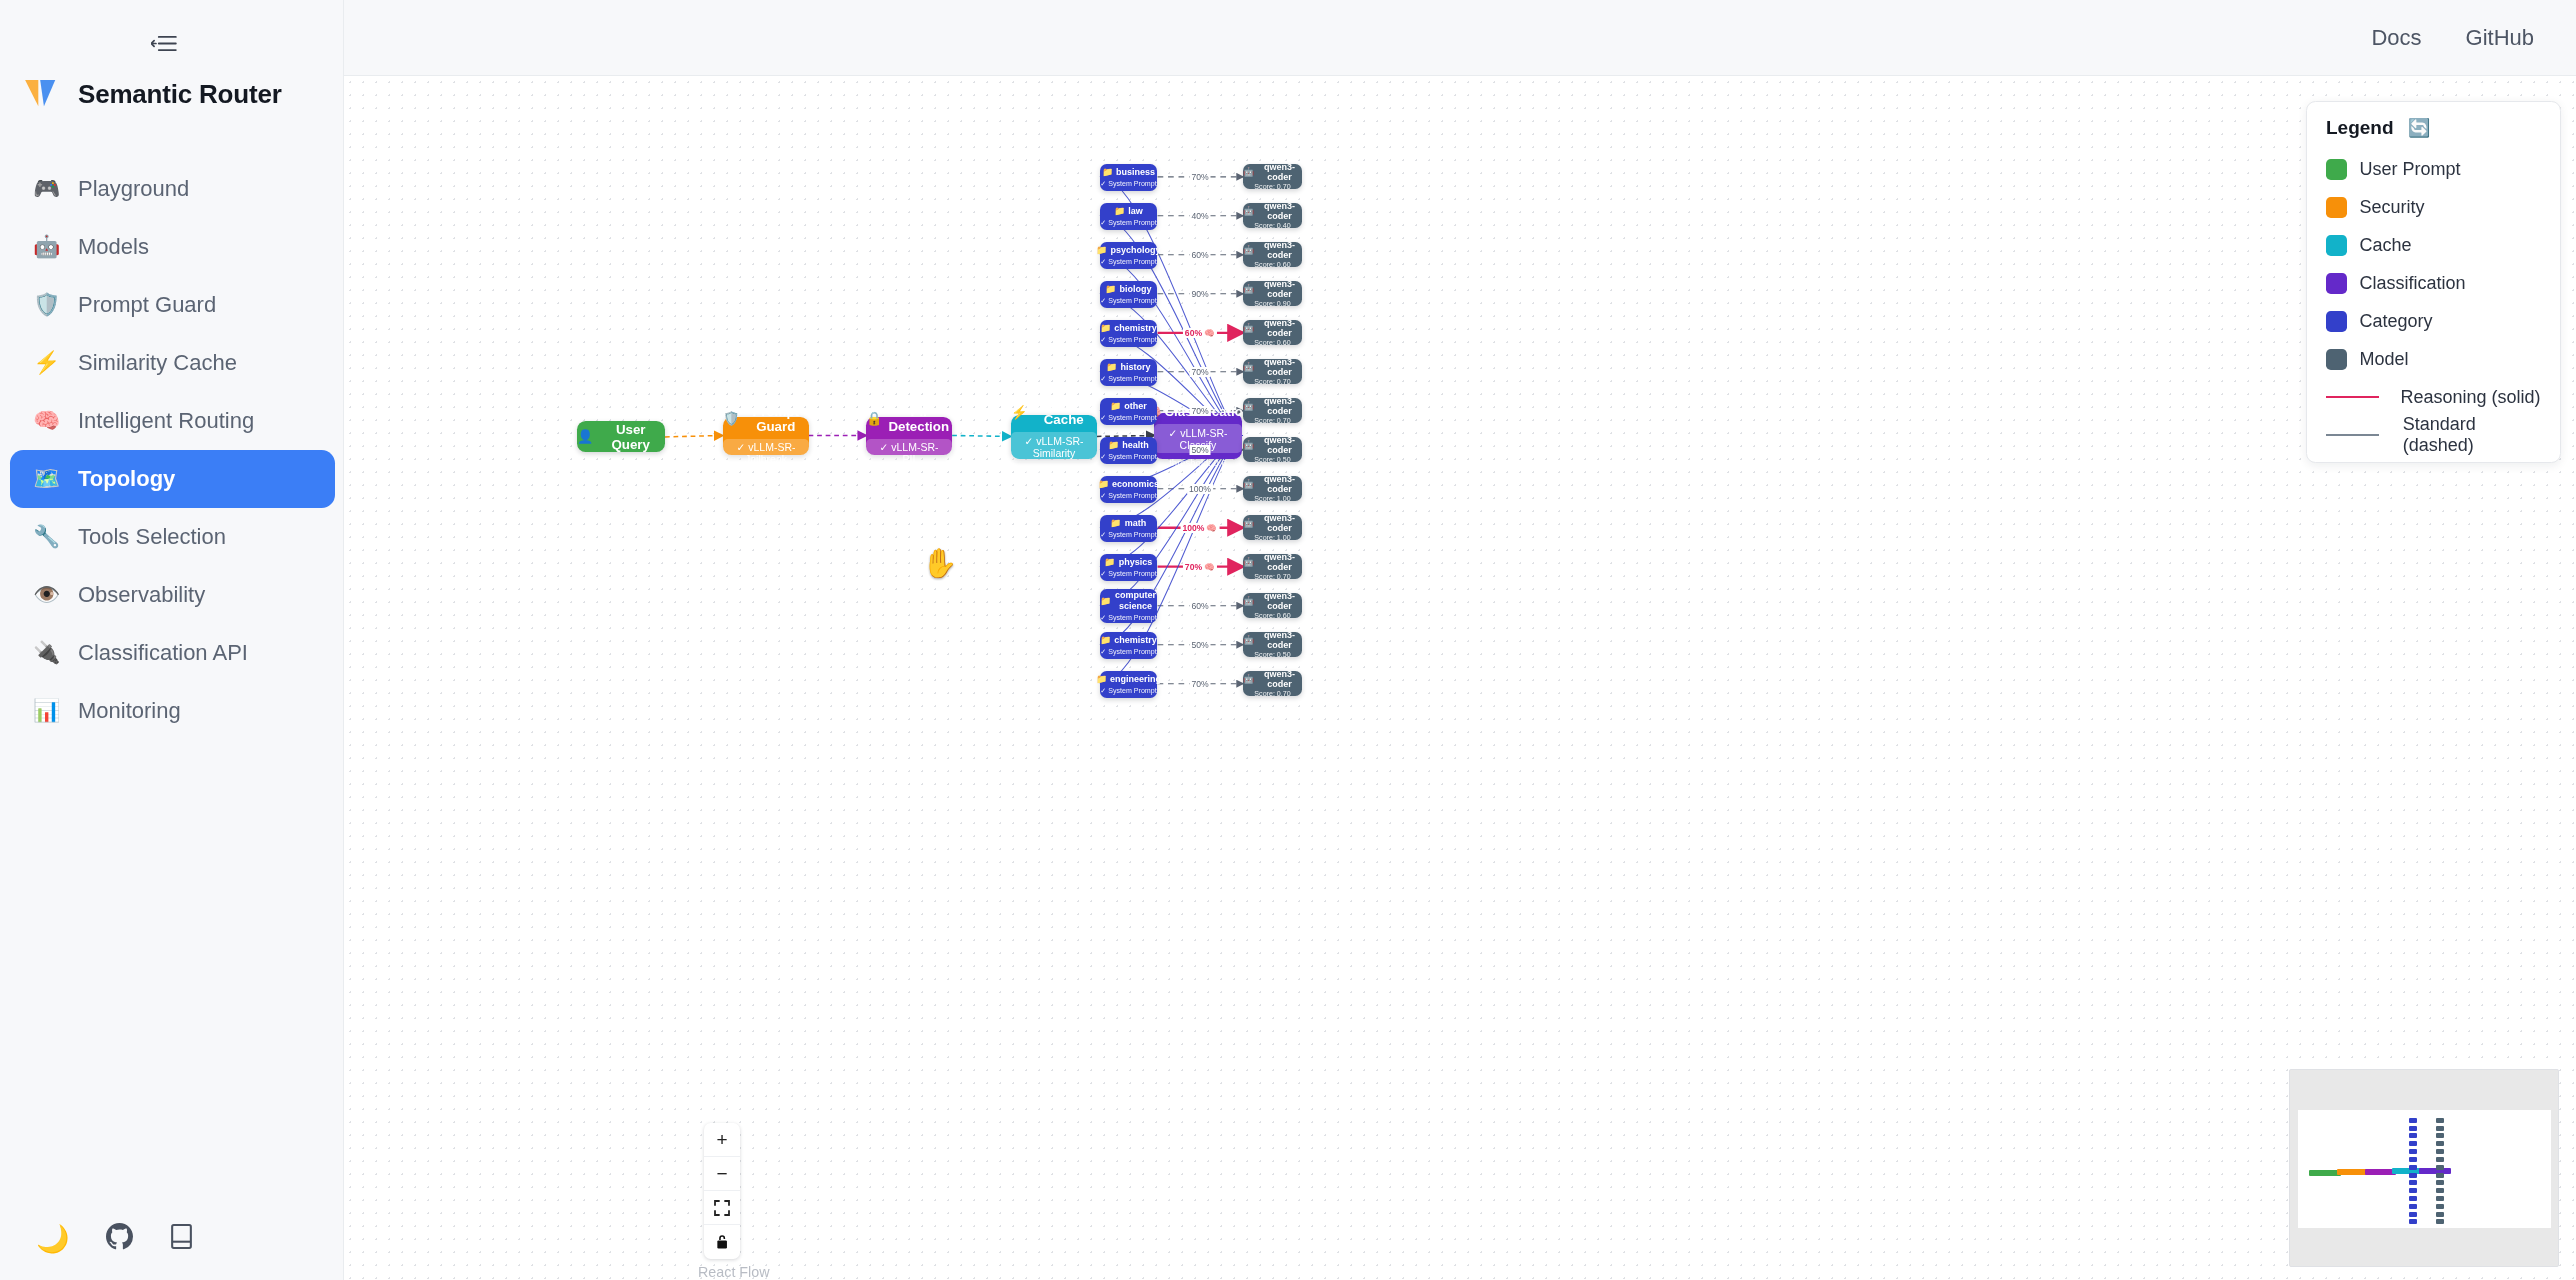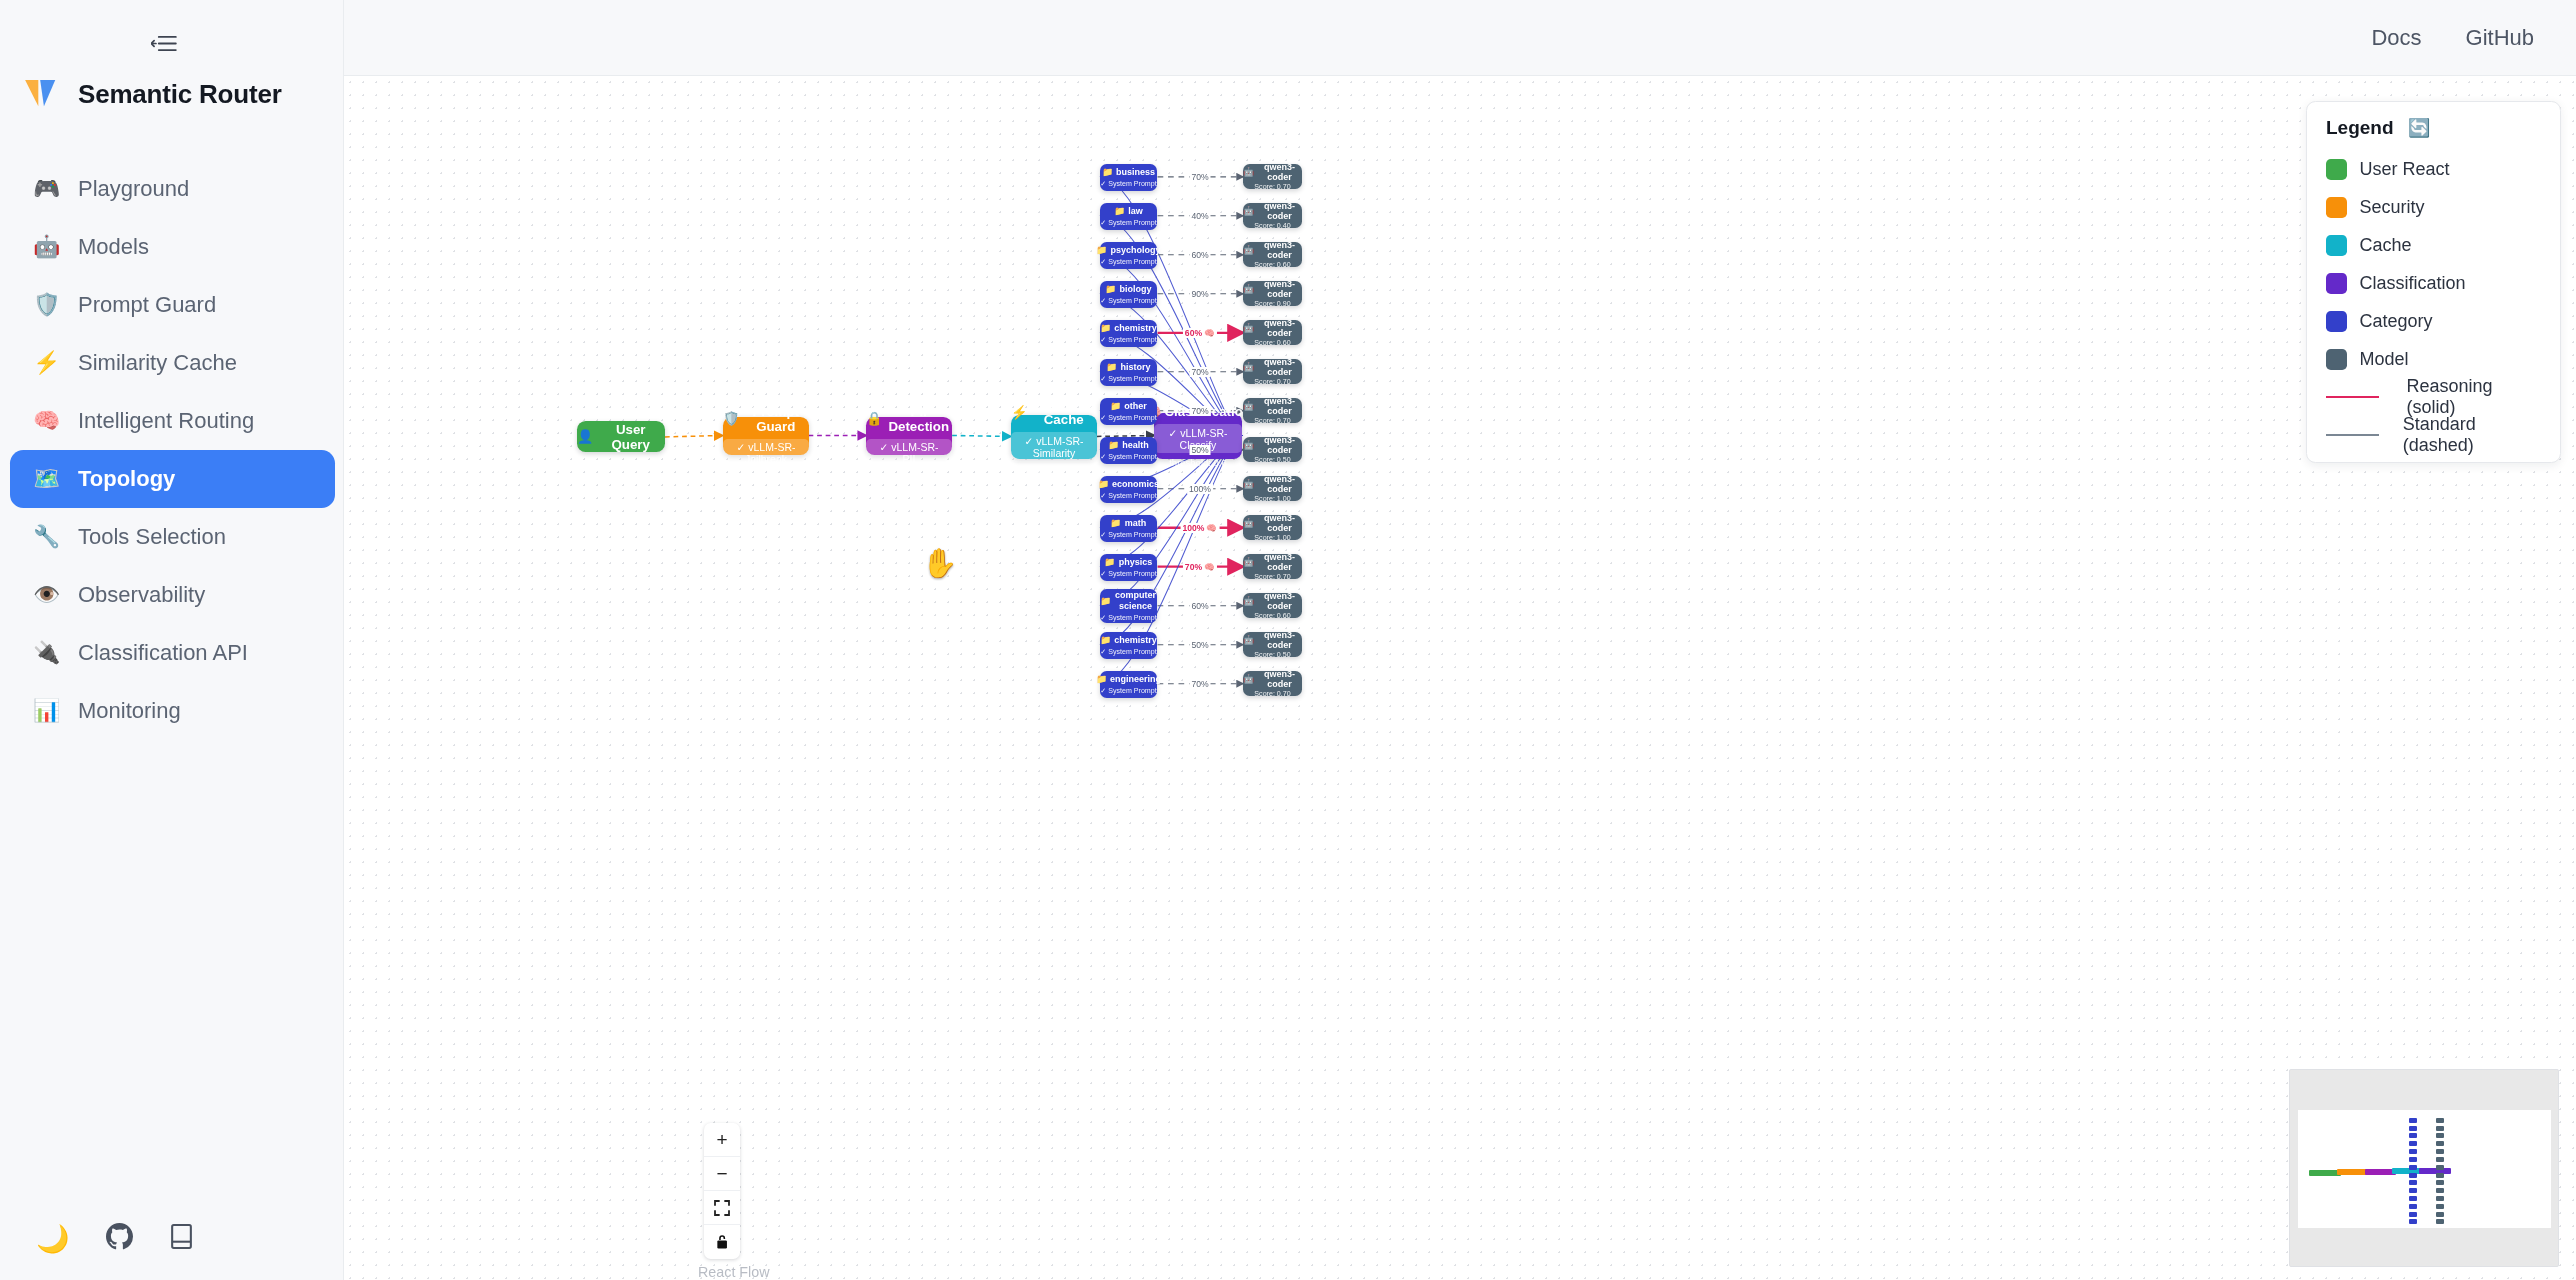--- a/index.html
+++ b/index.html
@@ -622,21 +622,21 @@
       <div class="hand-cursor">✋</div>
 
       <div class="legend">
         <div class="legend-head">
           <span class="legend-title">Legend</span>
           <span class="legend-refresh">🔄</span>
         </div>
         <div id="legend-rows">
             <div class="legend-row">
               <span class="swatch" style="background: rgb(63, 170, 75);"></span>
-              <span class="legend-label">User React</span>
+              <span class="legend-label">User Prompt</span>
             </div>
             <div class="legend-row">
               <span class="swatch" style="background: rgb(247, 144, 9);"></span>
               <span class="legend-label">Security</span>
             </div>
             <div class="legend-row">
               <span class="swatch" style="background: rgb(18, 178, 201);"></span>
               <span class="legend-label">Cache</span>
             </div>
             <div class="legend-row">
@@ -646,21 +646,21 @@
             <div class="legend-row">
               <span class="swatch" style="background: rgb(51, 64, 202);"></span>
               <span class="legend-label">Category</span>
             </div>
             <div class="legend-row">
               <span class="swatch" style="background: rgb(78, 99, 114);"></span>
               <span class="legend-label">Model</span>
             </div>
             <div class="legend-row">
               <span class="line-sw" style="border-top-color: rgb(224, 36, 94);"></span>
-              <span class="legend-label" style="margin-left: 15px;">Reasoning (solid)</span>
+              <span class="legend-label" style="margin-left: 9px;">Reasoning (solid)</span>
             </div>
             <div class="legend-row">
               <span class="line-sw dash" style="border-top-color: rgb(123, 135, 148); border-top-style: solid;"></span>
               <span class="legend-label" style="margin-left: 11.4px;">Standard (dashed)</span>
             </div>
           </div>
       </div>
 
       <div class="controls">
         <div class="ctrl-btn">+</div>

